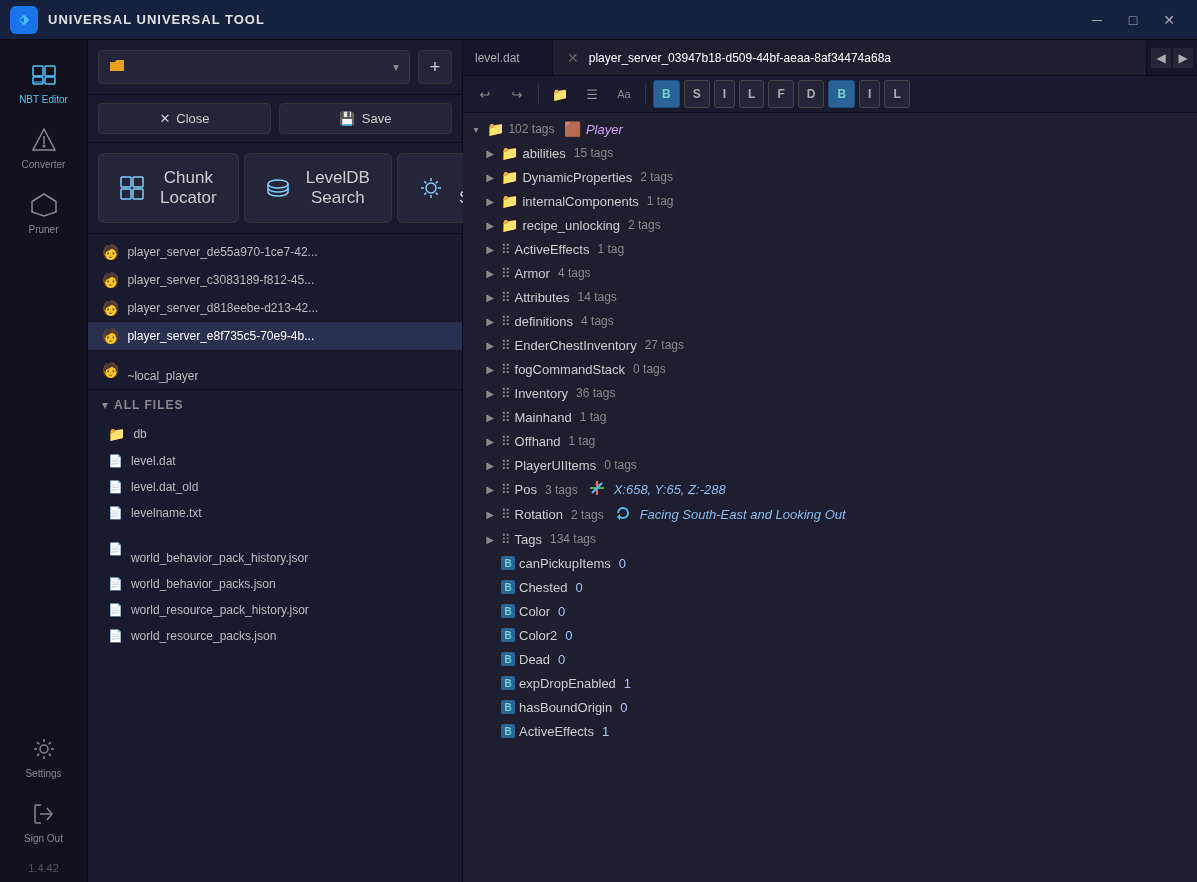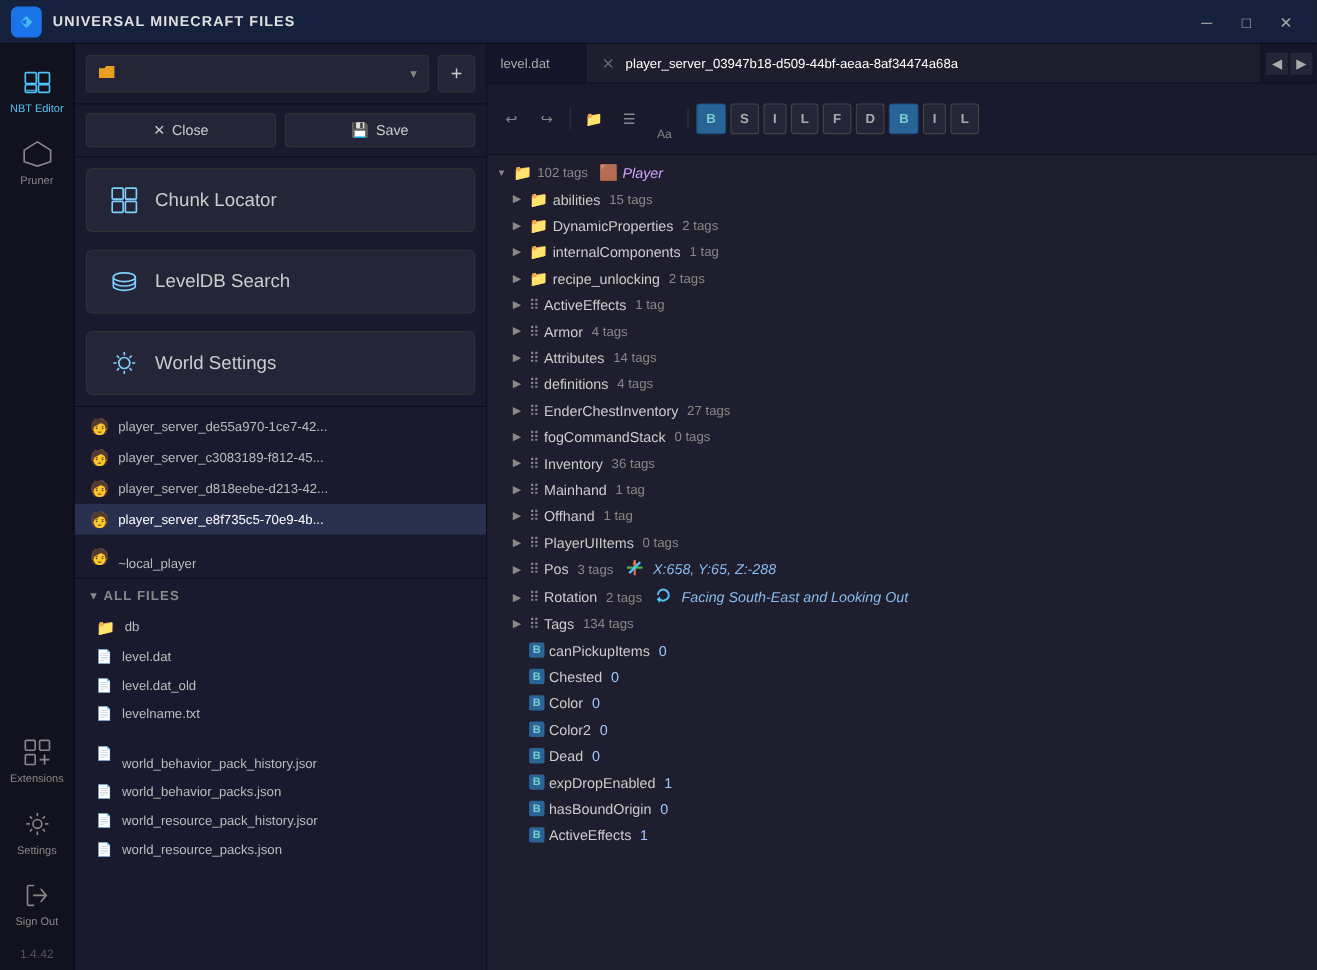--- a/index.html
+++ b/index.html
@@ -52,21 +52,21 @@
     }
 
     
     .main-layout {
       display: flex;
       height: calc(882px - 40px);
     }
 
     
     .sidebar {
-      width: 68px;
+      width: 88px;
       background: #12121f;
       display: flex;
       flex-direction: column;
       align-items: center;
       padding-top: 10px;
       border-right: 1px solid #0d0d1a;
       flex-shrink: 0;
     }
     .sidebar-item {
       display: flex;
@@ -146,22 +146,22 @@
       cursor: pointer;
       padding: 7px 0;
       display: flex; align-items: center; justify-content: center;
       gap: 6px;
       font-size: 13px;
     }
 
     
     .nav-buttons {
       display: flex;
-      flex-direction: column;
-      gap: 16px;
+      flex-direction: row;
+      gap: 5px;
       padding: 10px;
       border-bottom: 1px solid #0d0d1a;
     }
     .nav-btn {
       background: #252538;
       border: 1px solid #333;
       border-radius: 6px;
       color: #ccc;
       cursor: pointer;
       padding: 14px 20px;
@@ -349,21 +349,21 @@
 </head>
 <body>
 
 <div class="title-bar">
   <div class="title-bar-logo">
     <svg viewBox="0 0 20 20" fill="none">
       <path d="M4 10 L10 4 L16 10 L10 16 Z" fill="#4fc3f7" opacity="0.9"></path>
       <path d="M4 10 L10 7 L10 13 Z" fill="#1a73e8"></path>
     </svg>
   </div>
-  <span class="title-bar-text">UNIVERSAL MINECRAFT FILES</span>
+  <span class="title-bar-text">UNIVERSAL UNIVERSAL TOOL</span>
   <div class="title-bar-controls">
     <button class="title-bar-btn">─</button>
     <button class="title-bar-btn">□</button>
     <button class="title-bar-btn close">✕</button>
   </div>
 </div>
 
 <div class="main-layout">
 
   <div class="sidebar">
@@ -375,43 +375,41 @@
           <rect x="15" y="5" width="10" height="10" rx="1" fill="none" stroke="#4fc3f7" stroke-width="1.5"></rect>
           <rect x="3" y="16" width="10" height="7" rx="1" fill="none" stroke="#4fc3f7" stroke-width="1.5"></rect>
           <rect x="15" y="16" width="10" height="7" rx="1" fill="none" stroke="#4fc3f7" stroke-width="1.5"></rect>
           <line x1="9" y1="14" x2="9" y2="16" stroke="#4fc3f7" stroke-width="1.5"></line>
           <line x1="4" y1="21" x2="14" y2="21" stroke="#4fc3f7" stroke-width="1"></line>
         </svg>
       </div>
       <span style="font-size:10px;">NBT Editor</span>
     </div>
 
+    <div class="sidebar-item">
+      <div class="icon">
+        <svg width="28" height="28" viewBox="0 0 28 28">
+          <polygon points="14,3 25,24 3,24" fill="none" stroke="#888" stroke-width="1.5"></polygon>
+          <line x1="14" y1="10" x2="14" y2="18" stroke="#888" stroke-width="1.5"></line>
+          <circle cx="14" cy="20" r="1.5" fill="#888"></circle>
+        </svg>
+      </div>
+      <span style="font-size:10px;">Converter</span>
+    </div>
 
     <div class="sidebar-item">
       <div class="icon">
         <svg width="28" height="28" viewBox="0 0 28 28">
           <polygon points="14,3 26,10.5 26,21 14,25 2,21 2,10.5" fill="none" stroke="#888" stroke-width="1.5"></polygon>
         </svg>
       </div>
       <span style="font-size:10px;">Pruner</span>
     </div>
 
     <div class="sidebar-bottom">
-      <div class="sidebar-item">
-        <div class="icon">
-          <svg width="28" height="28" viewBox="0 0 28 28">
-            <rect x="3" y="3" width="9" height="9" rx="1" fill="none" stroke="#888" stroke-width="1.5"></rect>
-            <rect x="16" y="3" width="9" height="9" rx="1" fill="none" stroke="#888" stroke-width="1.5"></rect>
-            <rect x="3" y="16" width="9" height="9" rx="1" fill="none" stroke="#888" stroke-width="1.5"></rect>
-            <line x1="16" y1="20.5" x2="25" y2="20.5" stroke="#888" stroke-width="1.5"></line>
-            <line x1="20.5" y1="16" x2="20.5" y2="25" stroke="#888" stroke-width="1.5"></line>
-          </svg>
-        </div>
-        <span style="font-size:10px;">Extensions</span>
-      </div>
 
       <div class="sidebar-item">
         <div class="icon">
           <svg width="28" height="28" viewBox="0 0 28 28">
             <circle cx="14" cy="14" r="4" fill="none" stroke="#888" stroke-width="1.5"></circle>
             <path d="M14 4v3M14 21v3M4 14h3M21 14h3M7.1 7.1l2.1 2.1M18.8 18.8l2.1 2.1M7.1 20.9l2.1-2.1M18.8 9.2l2.1-2.1" stroke="#888" stroke-width="1.5"></path>
           </svg>
         </div>
         <span style="font-size:10px;text-align:center;">Settings</span>
       </div>
@@ -567,21 +565,21 @@
         <button class="tab-nav-btn">▶</button>
       </div>
     </div>
 
     <div class="toolbar">
       <button class="toolbar-btn">↩</button>
       <button class="toolbar-btn">↪</button>
       <div class="toolbar-sep"></div>
       <button class="toolbar-btn">📁</button>
       <button class="toolbar-btn">☰</button>
-      <button class="toolbar-btn" style="font-size:11px;margin-top:28px;">Aa</button>
+      <button class="toolbar-btn" style="font-size:11px;">Aa</button>
       <div class="toolbar-sep"></div>
       <button class="toolbar-label-btn" style="background:#2a6496;color:#7cc;border-color:#1a5080;">B</button>
       <button class="toolbar-label-btn">S</button>
       <button class="toolbar-label-btn">I</button>
       <button class="toolbar-label-btn">L</button>
       <button class="toolbar-label-btn">F</button>
       <button class="toolbar-label-btn">D</button>
       <button class="toolbar-label-btn" style="background:#2a6496;color:#7cc;border-color:#1a5080;">B</button>
       <button class="toolbar-label-btn">I</button>
       <button class="toolbar-label-btn">L</button>

